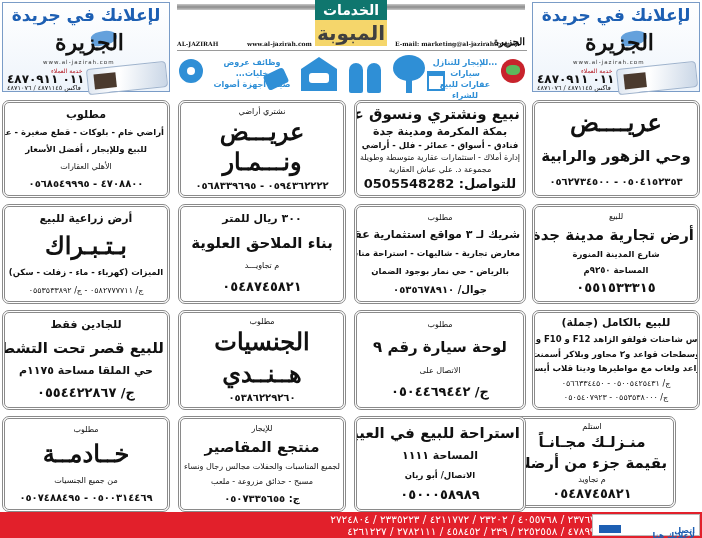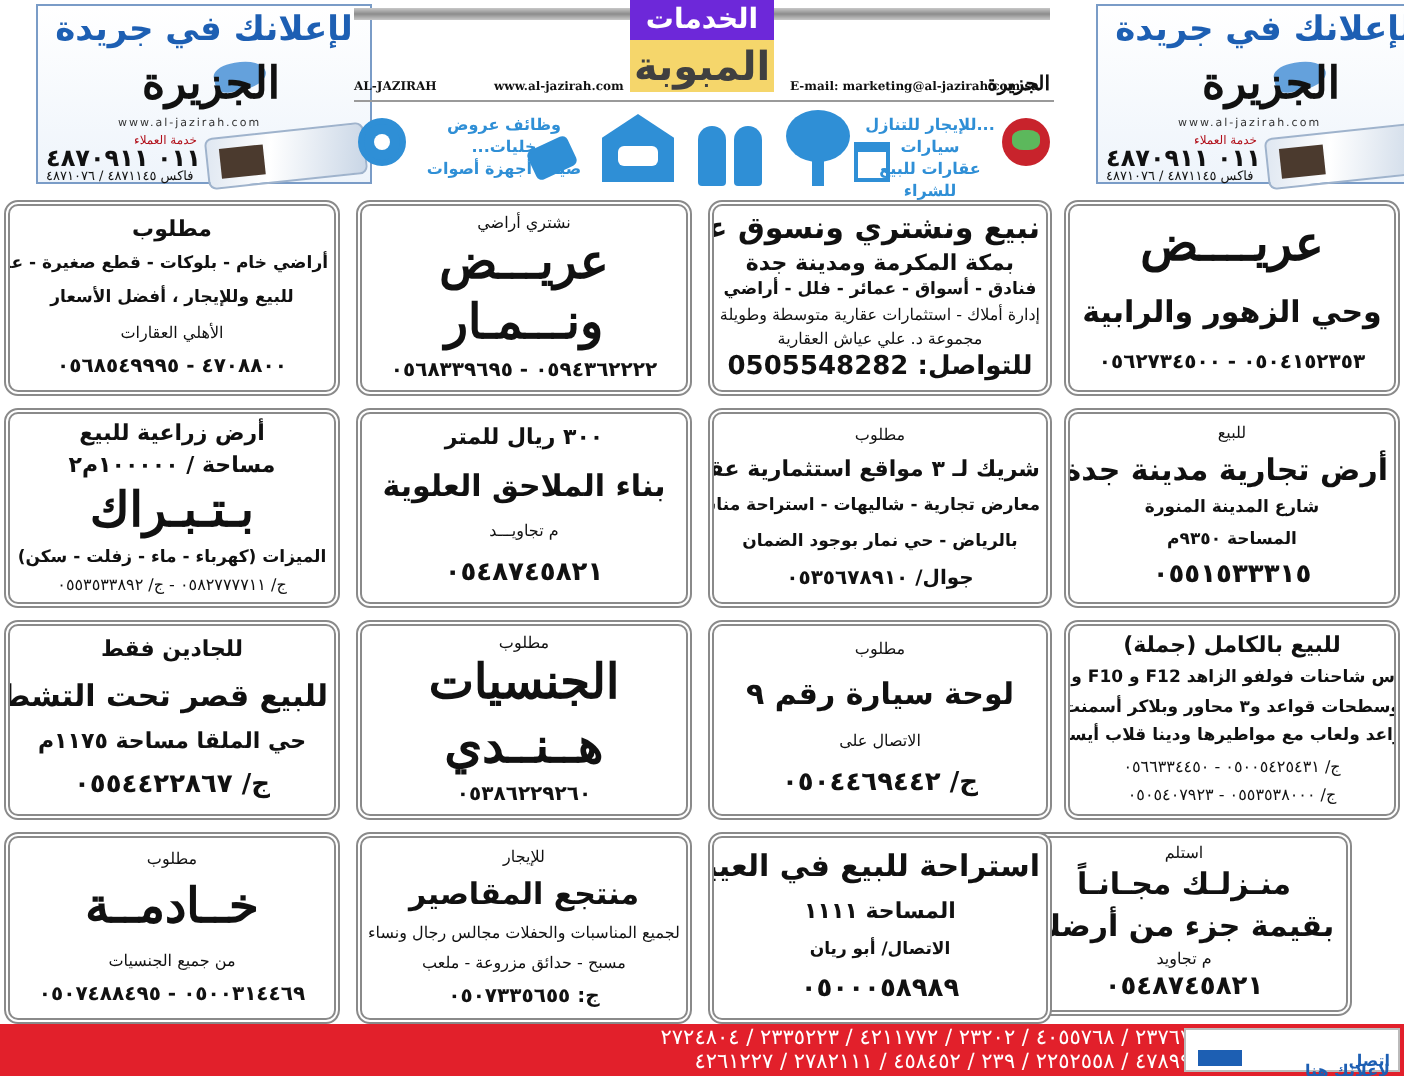--- a/index.html
+++ b/index.html
@@ -1,40 +1,40 @@
 <!DOCTYPE html>
 <html><head>
 <meta charset="utf-8">
 <style>
   * { box-sizing: border-box; margin: 0; padding: 0; }
   html, body { width: 702px; height: 538px; background: #ffffff; overflow: hidden; }
   body { font-family: "DejaVu Sans", sans-serif; color: #111; position: relative; direction: ltr; }
 
   
   .header { position: absolute; left: 0; top: 0; width: 702px; height: 96px; }
-  .promo { position: absolute; top: 2px; width: 168px; height: 90px; border: 1px solid #7a9cc7; background: linear-gradient(#ffffff, #eef4fb); margin-left: 16px; }
+  .promo { position: absolute; top: 2px; width: 168px; height: 90px; border: 1px solid #7a9cc7; background: linear-gradient(#ffffff, #eef4fb); }
   .promo.left { left: 2px; }
   .promo.right { left: 532px; }
   .promo .p-title { position: absolute; top: 2px; left: 0; right: 0; text-align: center; direction: rtl; color: #1d5fb3; font-weight: bold; font-size: 17px; font-family: "DejaVu Sans", sans-serif; letter-spacing: -0.5px; }
   .promo .p-logo { position: absolute; top: 26px; left: 52px; width: 70px; height: 28px; }
   .promo .p-logo .word { position: absolute; left: 0; top: 0; font-size: 22px; font-weight: bold; color: #111; direction: rtl; font-family: "DejaVu Serif", serif; }
   .promo .p-logo .map { position: absolute; right: 8px; top: 2px; width: 26px; height: 14px; background: #4a90d6; border-radius: 40% 60% 50% 30%; transform: rotate(-12deg); opacity: .85; }
   .promo .p-url { position: absolute; top: 56px; left: 40px; font-size: 5.5px; color: #333; letter-spacing: 1px; }
   .promo .p-service { position: absolute; top: 64px; left: 48px; font-size: 6px; color: #b2111b; direction: rtl; }
   .promo .p-phone { position: absolute; top: 69px; left: 4px; font-size: 12px; font-weight: bold; color: #111; letter-spacing: 1px; }
   .promo .p-fax { position: absolute; top: 81px; left: 4px; font-size: 6.5px; color: #111; direction: rtl; }
   .promo .p-paper { position: absolute; top: 62px; right: 2px; width: 80px; height: 26px; background: linear-gradient(100deg,#dfe7f1,#ffffff 40%,#c9d6e6); border-radius: 4px; transform: rotate(-6deg); border: 1px solid #9fb3cc; }
   .promo .p-paper::after { content: ""; position: absolute; left: 6px; top: 5px; width: 22px; height: 15px; background: #4b3a2e; }
 
   .banner { position: absolute; left: 175px; top: 0; width: 355px; height: 96px; }
   .banner .bar { position: absolute; top: 4px; height: 6px; background: linear-gradient(#c8c8c8,#8c8c8c,#c8c8c8); }
   .banner .bar.l { left: 2px; width: 138px; }
   .banner .bar.r { left: 212px; width: 138px; }
   .banner .title-box { position: absolute; left: 140px; top: 0; width: 72px; height: 48px; }
-  .banner .t1 { height: 20px; background: #6d28d9; color: #fff; font-weight: bold; font-size: 14px; text-align: center; direction: rtl; line-height: 20px; }
+  .banner .t1 { height: 20px; background: #0f766e; color: #fff; font-weight: bold; font-size: 14px; text-align: center; direction: rtl; line-height: 20px; }
   .banner .t2 { height: 26px; background: #f5d66b; color: #404040; font-weight: bold; font-size: 20px; text-align: center; direction: rtl; line-height: 26px; }
   .banner .site-row { position: absolute; top: 38px; left: 2px; width: 350px; height: 12px; font-size: 6px; font-family: "DejaVu Serif", serif; font-weight: bold; }
   .banner .site-row .aj { position: absolute; left: 0; top: 2px; }
   .banner .site-row .url { position: absolute; left: 70px; top: 2px; }
   .banner .site-row .mail { position: absolute; left: 218px; top: 2px; }
   .banner .site-row .logo-s { position: absolute; right: 2px; top: -2px; font-size: 10px; direction: rtl; }
   .banner .rule { position: absolute; top: 50px; left: 2px; width: 350px; height: 1px; background: #9a9a9a; }
   .banner .icons-row { position: absolute; top: 53px; left: 2px; width: 350px; height: 40px; }
   .ic { position: absolute; }
   .ic.reel { left: 2px; top: 6px; width: 24px; height: 24px; border-radius: 50%; background: #2f8fd6; border: 3px solid #2f8fd6; }
@@ -201,21 +201,20 @@
       <div style="display: flex; flex-direction: column; justify-content: space-around; height: 100%;">
         <span class="ln md">٣٠٠ ريال للمتر</span>
         <span class="ln lg">بناء الملاحق العلوية</span>
         <span class="ln sm">م تجاويـــد</span>
         <span class="ln ph">٠٥٤٨٧٤٥٨٢١</span>
       </div>
     </div>
     <div class="ad" style="left: 2px; top: 106px; height: 100px;">
       <div style="display: flex; flex-direction: column; justify-content: space-around; height: 100%;">
         <span class="ln md">أرض زراعية للبيع</span>
-        <span class="ln md">مساحة / ١٠٠٠٠٠م٢</span>
         <span class="ln xl">بـتـبـراك</span>
         <span class="ln tx">الميزات (كهرباء - ماء - زفلت - سكن)</span>
         <span class="ln sm">ج/ ٠٥٨٢٧٧٧٧١١ - ج/ ٠٥٥٣٥٣٣٨٩٢</span>
       </div>
     </div>
     <div class="ad" style="left: 532px; top: 212px; height: 100px;">
       <div style="display: flex; flex-direction: column; justify-content: space-around; height: 100%; align-items: center;">
         <span class="ln md">للبيع بالكامل (جملة)</span>
         <span class="ln tx">رؤوس شاحنات فولفو الزاهد F12 و F10 ولوبد</span>
         <span class="ln tx">وسطحات قواعد و٣ محاور وبلاكر أسمنت</span>

